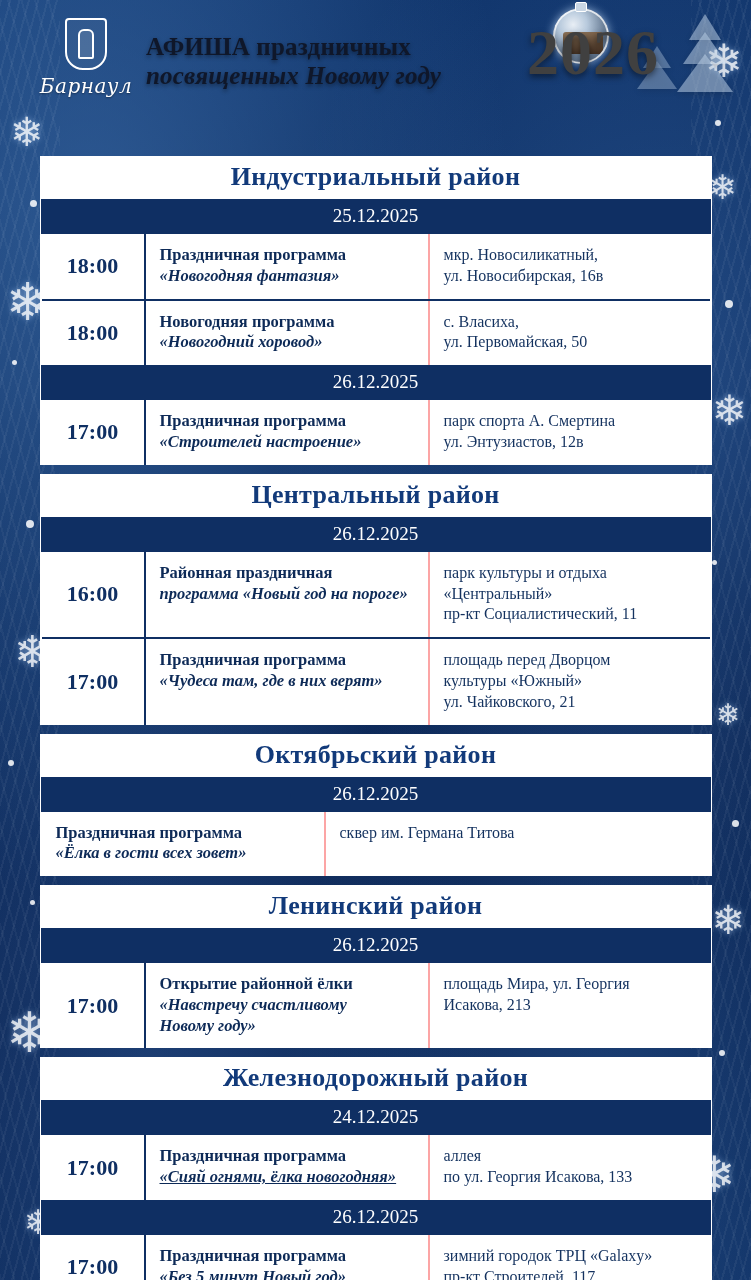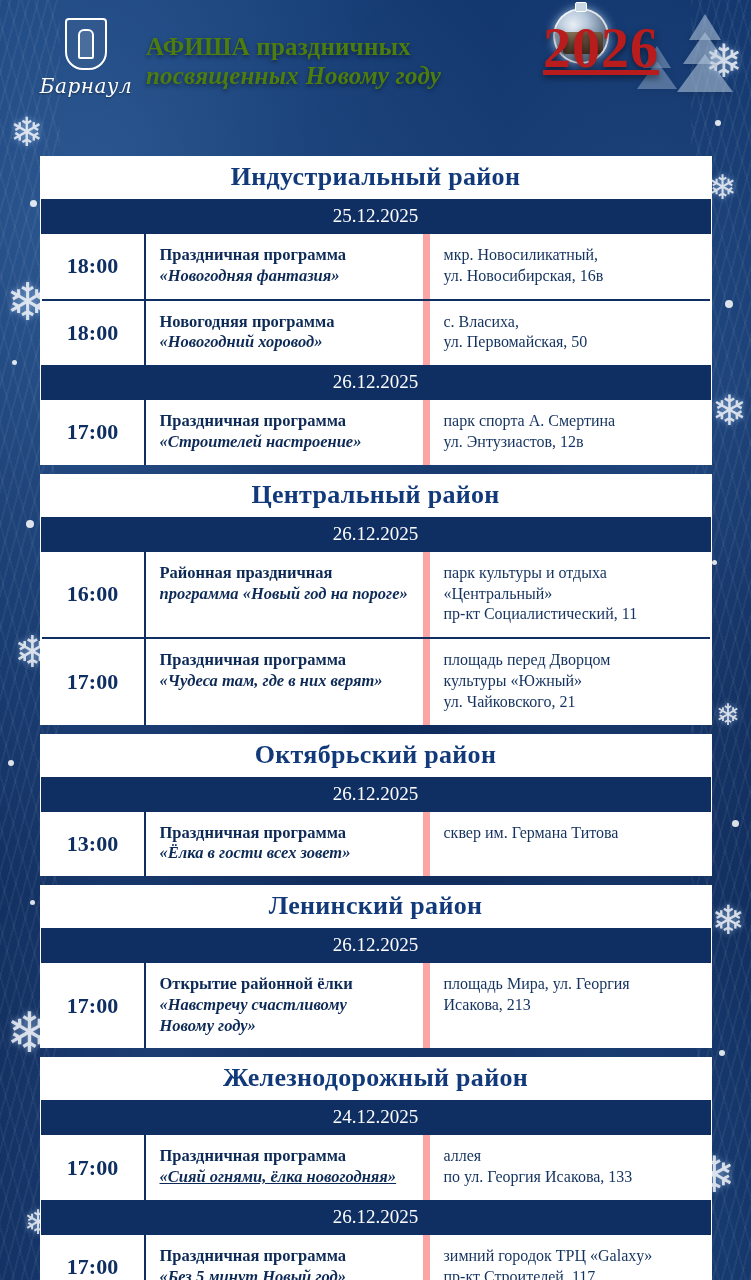--- a/index.html
+++ b/index.html
@@ -72,41 +72,40 @@
     font-style: italic;
     font-size: 20px;
     letter-spacing: 0.5px;
     color: #ffffff;
     text-shadow: 0 1px 2px rgba(0,0,0,0.4);
   }
   .title-block {
     flex: 1;
     padding-left: 14px;
     padding-top: 14px;
-    color: #4d7c0f;
+    color: #0f172a;
   }
   .title-line {
     font-family: "Liberation Serif", serif;
     font-weight: bold;
     font-size: 25px;
     line-height: 1.16;
     letter-spacing: 0.2px;
     text-shadow: 0 2px 4px rgba(0,0,0,0.45);
   }
   .title-line.italic { font-style: italic; }
   .year {
     position: absolute;
     right: 92px; top: 16px;
     font-family: "Liberation Serif", serif;
     font-weight: bold;
-    font-size: 56px;
-    color: #b91c1c;
+    font-size: 64px;
+    color: #404040;
     letter-spacing: 1px;
     text-shadow: 0 3px 6px rgba(0,0,0,0.5);
-    text-decoration: underline;
   }
   .bauble {
     position: absolute;
     right: 142px; top: 8px;
     width: 56px; height: 56px;
     border-radius: 50%;
     background: radial-gradient(circle at 35% 28%, #e8eef5 0%, #b7c9dc 28%, #6d8199 60%, #3c4f68 100%);
     border: 2px solid rgba(255,255,255,0.75);
     box-shadow: 0 0 10px rgba(200,225,255,0.7);
     overflow: hidden;
@@ -174,21 +173,21 @@
     display: flex; align-items: center; justify-content: center;
     font-weight: bold;
     font-size: 22px;
     color: #0f2f63;
     border-right: 2px solid #0f2f63;
     padding: 12px 4px;
   }
   .cell-event {
     width: 284px; flex: 0 0 284px;
     padding: 11px 12px 12px 14px;
-    border-right: 7px solid #fca5a5;
+    border-right: 2px solid #fca5a5;
     color: #0d2a57;
     font-size: 16.5px;
     line-height: 1.26;
     font-weight: bold;
   }
   .cell-event .sub {
     font-style: italic;
     font-weight: bold;
   }
   .cell-place {
@@ -318,21 +317,20 @@
         </div>
         <div class="cell-place" style="white-space: pre-line;">площадь перед Дворцом
 культуры «Южный»
 ул. Чайковского, 21</div>
       </div>
     </div>
     <div class="district">Октябрьский район</div>
     <div class="dateline">26.12.2025</div>
     <div class="block">
       <div class="row">
-        <div class="cell-time">13:00</div>
         <div class="cell-event">
           <div>Праздничная программа</div>
           <div class="sub" style="white-space: pre-line;">«Ёлка в гости всех зовет»</div>
         </div>
         <div class="cell-place" style="white-space: pre-line;">сквер им. Германа Титова</div>
       </div>
     </div>
     <div class="district">Ленинский район</div>
     <div class="dateline">26.12.2025</div>
     <div class="block">

